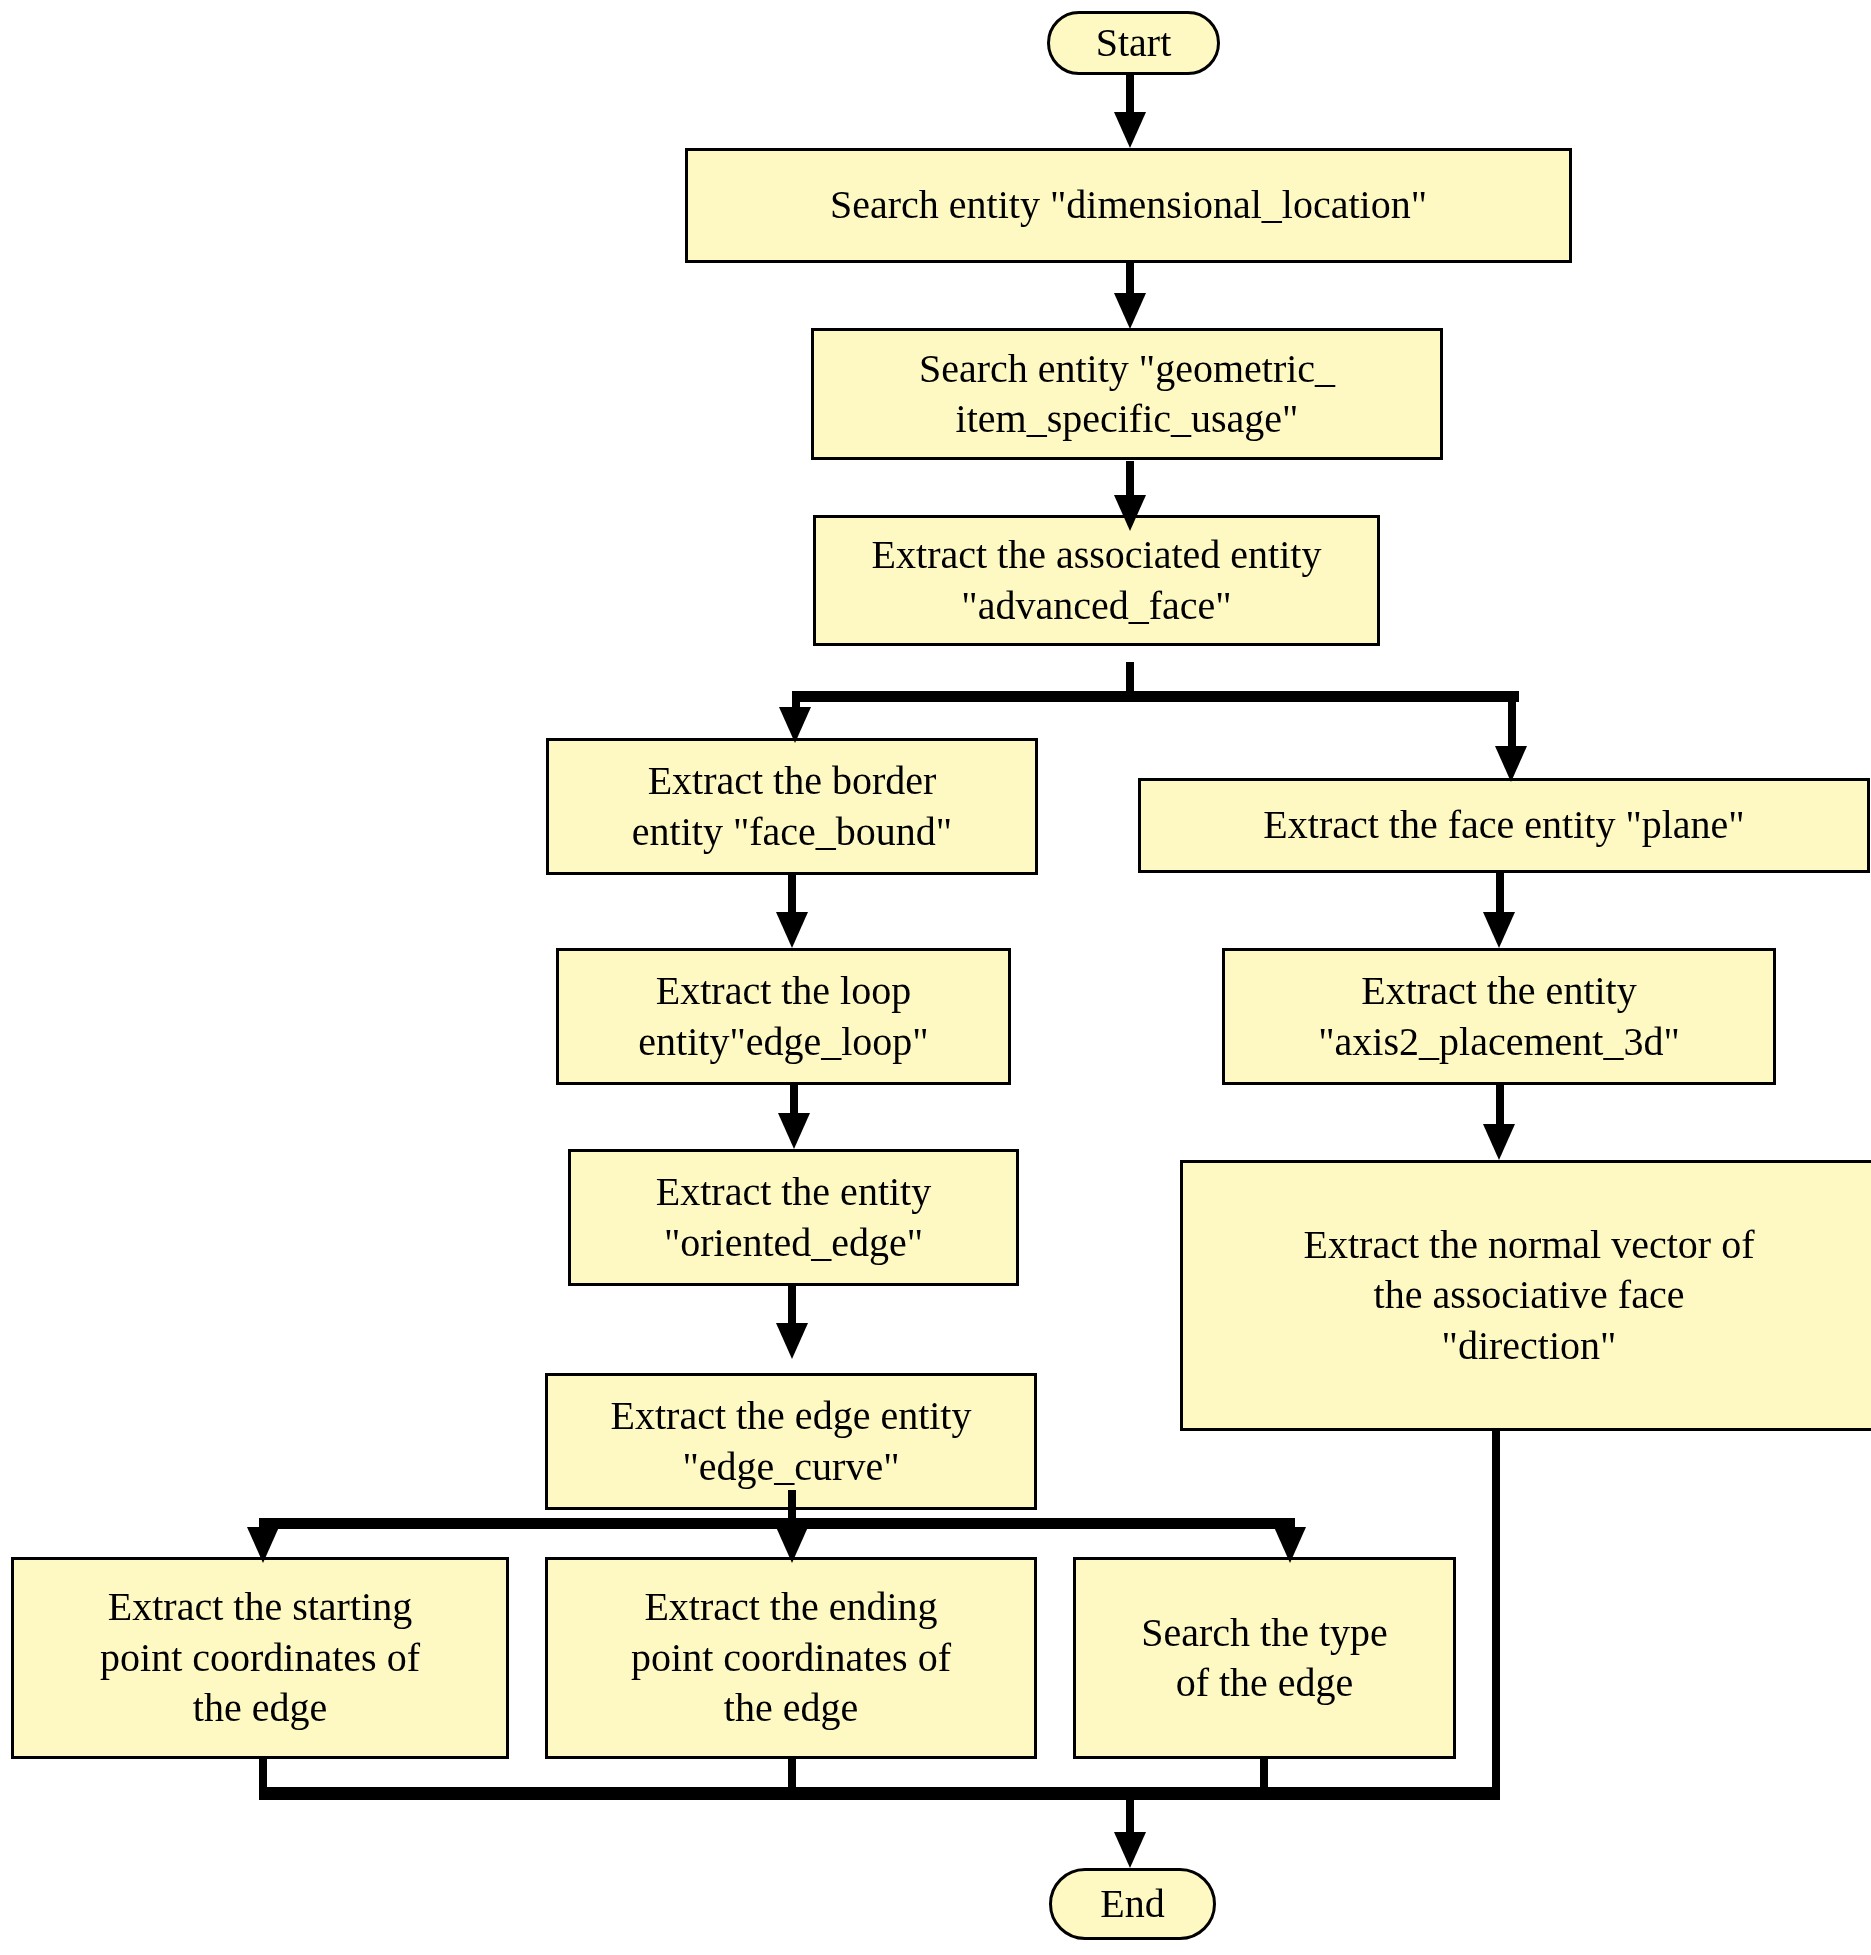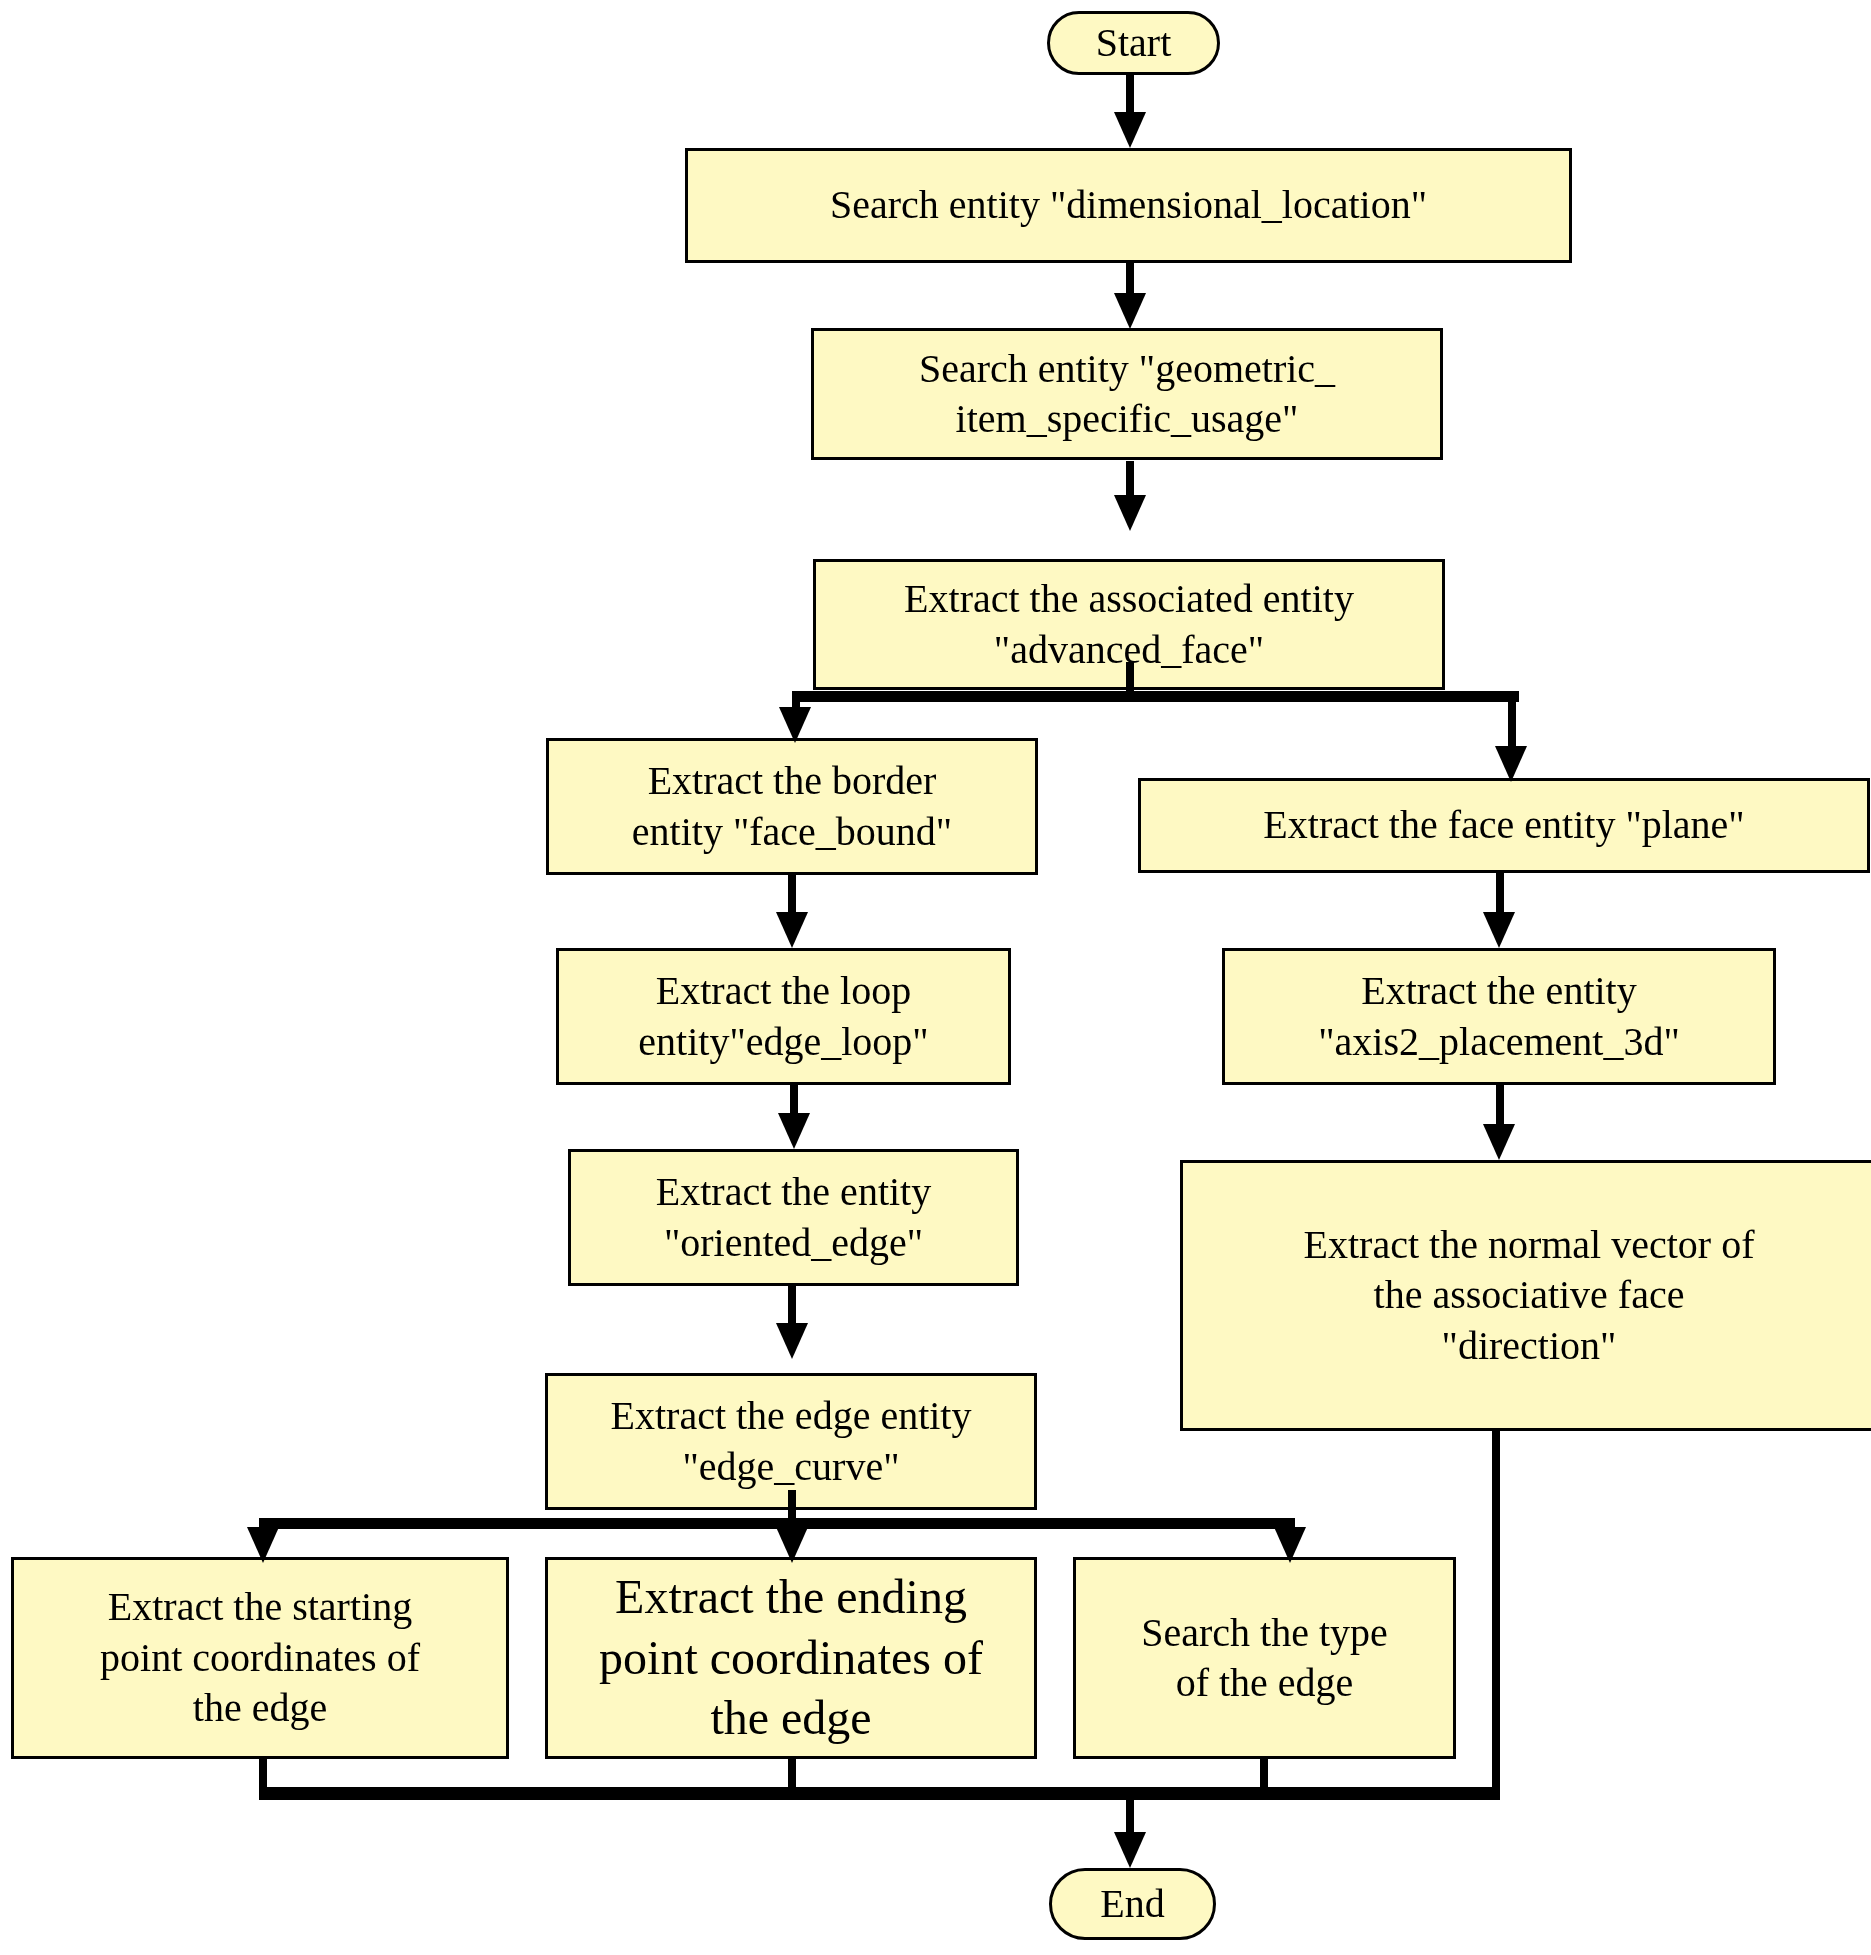--- a/index.html
+++ b/index.html
@@ -58,21 +58,21 @@
 
   <div class="node process" style="left:685px; top:148px; width:887px; height:115px; font-size:40px;">
     <span>Search entity "dimensional_location"</span>
   </div>
 
   <div class="node process" style="left:811px; top:328px; width:632px; height:132px; font-size:40px;">
     <span>Search entity "geometric_
 item_specific_usage"</span>
   </div>
 
-  <div class="node process" style="left:813px; top:559px; width:632px; height:131px; font-size:40px;">
+  <div class="node process" style="left:813px; top:515px; width:567px; height:131px; font-size:40px;">
     <span>Extract the associated entity
 "advanced_face"</span>
   </div>
 
   <div class="node process" style="left:546px; top:738px; width:492px; height:137px; font-size:40px;">
     <span>Extract the border
 entity "face_bound"</span>
   </div>
 
   <div class="node process" style="left:1138px; top:778px; width:732px; height:95px; font-size:40px;">
@@ -104,21 +104,21 @@
     <span>Extract the edge entity
 "edge_curve"</span>
   </div>
 
   <div class="node process" style="left:11px; top:1557px; width:498px; height:202px; font-size:40px;">
     <span>Extract the starting
 point coordinates of
 the edge</span>
   </div>
 
-  <div class="node process" style="left:545px; top:1557px; width:492px; height:202px; font-size:48px;">
+  <div class="node process" style="left:545px; top:1557px; width:492px; height:202px; font-size:40px;">
     <span>Extract the ending
 point coordinates of
 the edge</span>
   </div>
 
   <div class="node process" style="left:1073px; top:1557px; width:383px; height:202px; font-size:40px;">
     <span>Search the type
 of the edge</span>
   </div>
 

